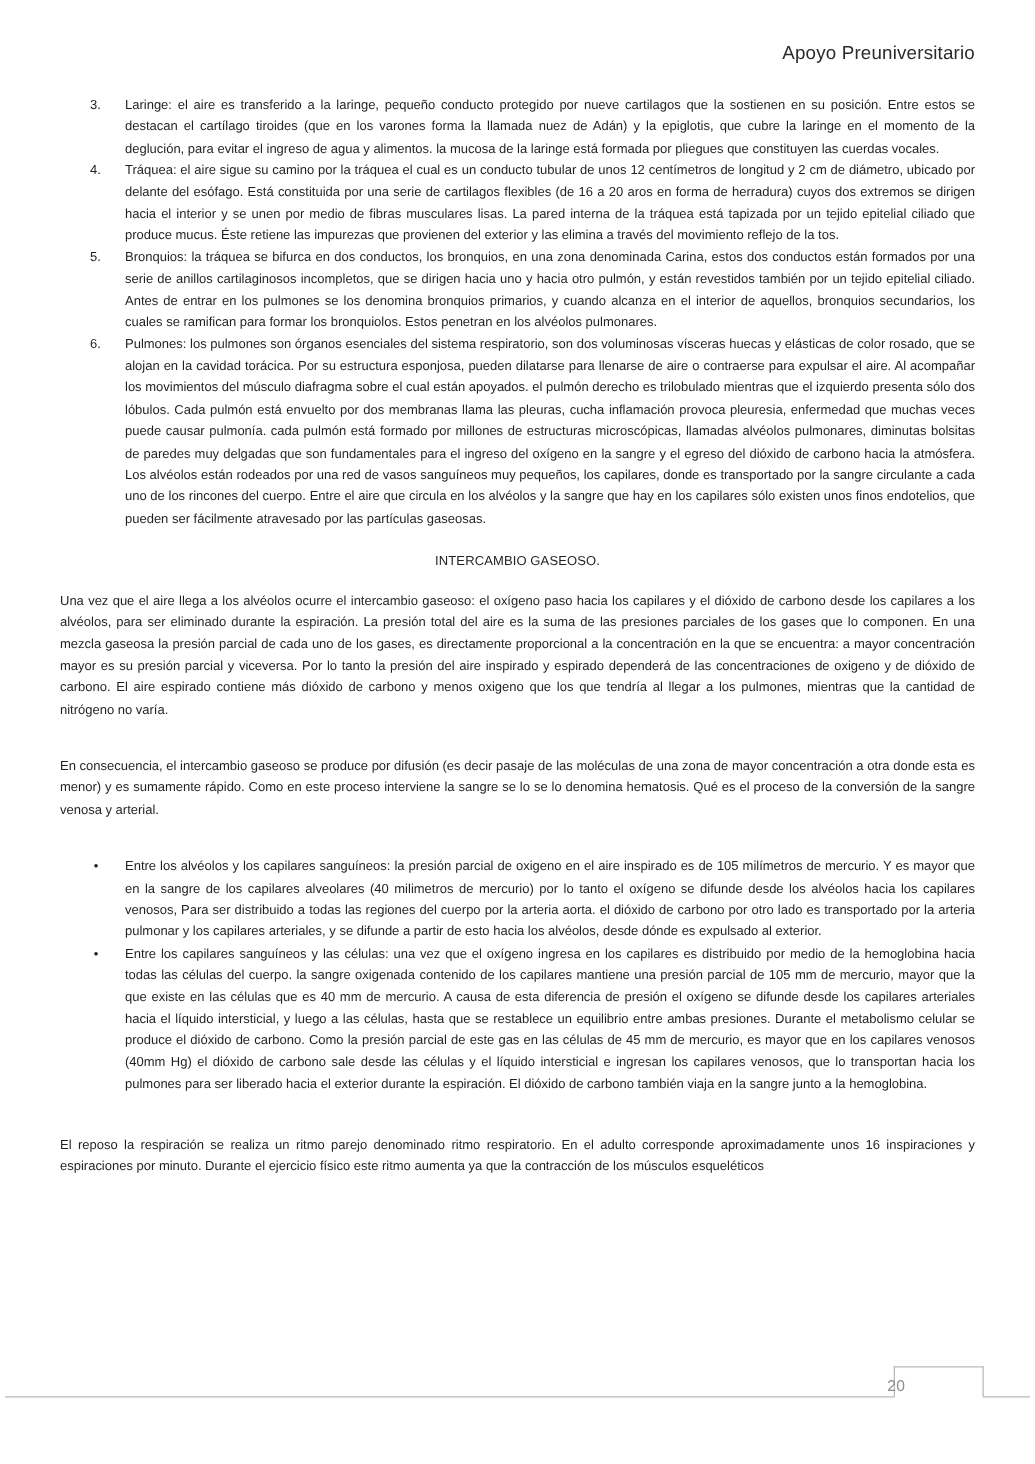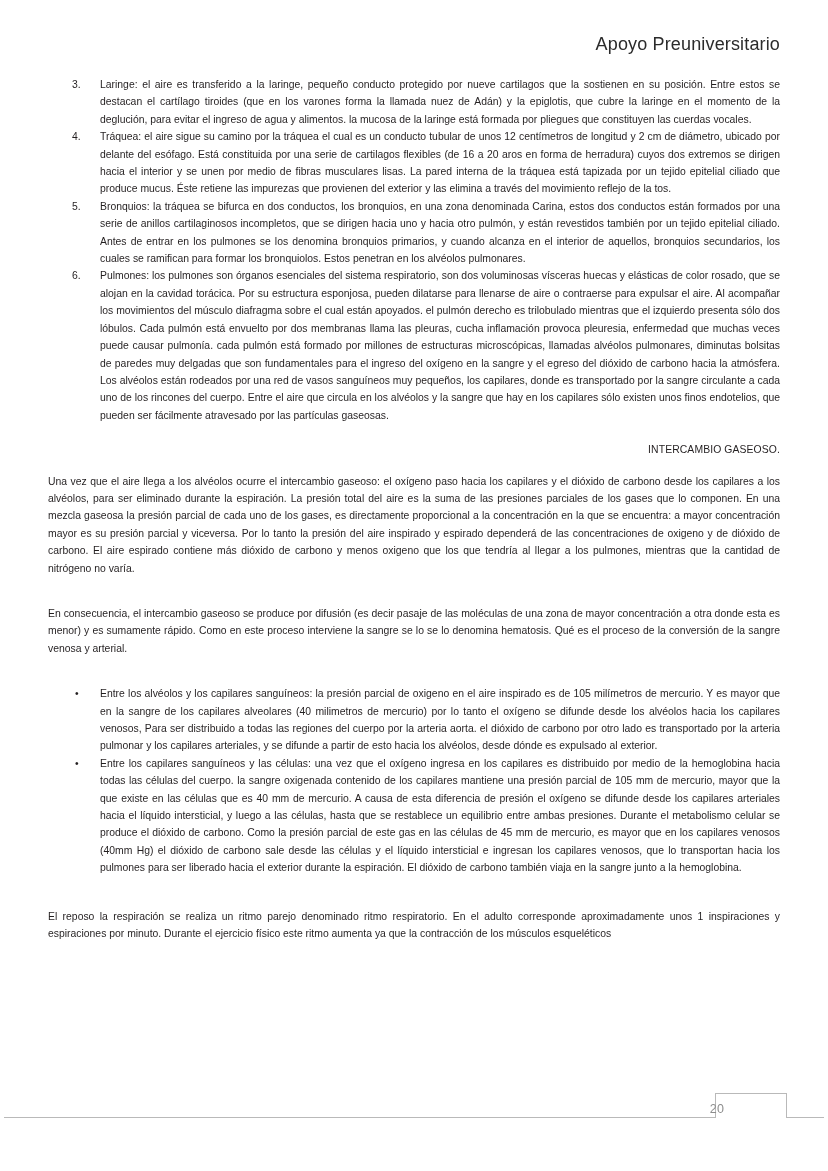--- a/index.html
+++ b/index.html
@@ -25,21 +25,21 @@
     box-sizing: border-box;
   }
 
   
   .header {
     position: absolute;
     top: 34px;
     left: 48px;
     right: 48px;
     text-align: right;
-    font-size: 18px;
+    font-size: 15px;
     letter-spacing: 0.15px;
     color: #2b2b2b;
   }
 
   
   .content {
     position: absolute;
     top: 76px;
     left: 48px;
     width: 732px;
@@ -91,21 +91,21 @@
     left: 27px;
     top: 0;
     font-size: 10.4px;
     line-height: 17.4px;
     color: #231f20;
   }
 
   .section-heading {
     font-size: 10.4px;
     line-height: 17.4px;
-    text-align: right;
+    text-align: center;
     letter-spacing: 0.1px;
   }
 
   .gap-sm { height: 14px; }
   .gap-md { height: 17px; }
 
   
   .footer {
     position: absolute;
     left: 0;
@@ -210,21 +210,21 @@
         <span class="dot">•</span>
         <p>Entre los capilares sanguíneos y las células: una vez que el oxígeno ingresa en los capilares es distribuido por medio de la hemoglobina hacia todas las células del cuerpo. la sangre oxigenada contenido de los capilares mantiene una presión parcial de 105 mm de mercurio, mayor que la que existe en las células que es 40 mm de mercurio. A causa de esta diferencia de presión el oxígeno se difunde desde los capilares arteriales hacia el líquido intersticial, y luego a las células, hasta que se restablece un equilibrio entre ambas presiones. Durante el metabolismo celular se produce el dióxido de carbono. Como la presión parcial de este gas en las células de 45 mm de mercurio, es mayor que en los capilares venosos (40mm Hg) el dióxido de carbono sale desde las células y el líquido intersticial e ingresan los capilares venosos, que lo transportan hacia los pulmones para ser liberado hacia el exterior durante la espiración. El dióxido de carbono también viaja en la sangre junto a la hemoglobina.</p>
       </li>
     </ul>
 
     <div class="gap-md"></div>
 
 
     <div class="gap-sm"></div>
 
-    <p>El reposo la respiración se realiza un ritmo parejo denominado ritmo respiratorio. En el adulto corresponde aproximadamente unos 1 inspiraciones y espiraciones por minuto. Durante el ejercicio físico este ritmo aumenta ya que la contracción de los músculos esqueléticos</p>
+    <p>El reposo la respiración se realiza un ritmo parejo denominado ritmo respiratorio. En el adulto corresponde aproximadamente unos 16 inspiraciones y espiraciones por minuto. Durante el ejercicio físico este ritmo aumenta ya que la contracción de los músculos esqueléticos</p>
 
   </div>
 
   <div class="footer">
     <div class="rule-left"></div>
     <div class="tab"></div>
     <div class="rule-right"></div>
     <div class="page-number">20</div>
   </div>
 

